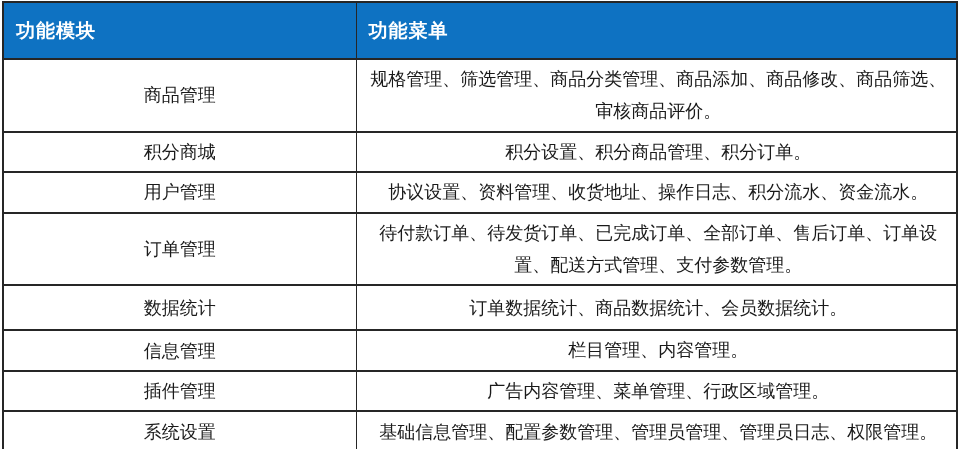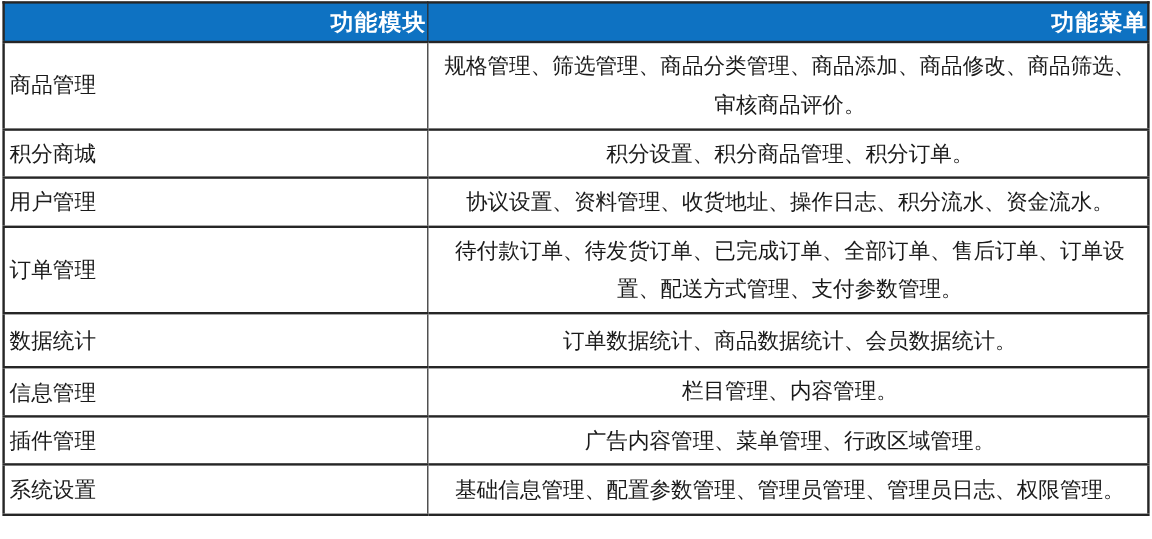--- a/index.html
+++ b/index.html
@@ -22,37 +22,38 @@
     border: 2px solid #262626;
   }
   col.col-module { width: 353px; }
   col.col-menus  { width: 601px; }
 
   table.feature-table th {
     background: #0E72C2;
     color: #ffffff;
     font-size: 19px;
     font-weight: bold;
-    text-align: right;
+    text-align: left;
     height: 31px;
-    padding: 0;
+    padding: 12px;
     border: 1px solid #262626;
     border-bottom-width: 2px;
     letter-spacing: 1px;
   }
   table.feature-table td {
     border: 1px solid #262626;
     border-top-width: 2px;
     border-bottom-width: 2px;
     font-size: 18px;
     color: #1a1a1a;
     vertical-align: middle;
     box-sizing: border-box;
   }
   td.module {
+    text-align: center;
     padding: 0 4px;
   }
   td.menus {
     text-align: center;
     padding: 3px 6px 3px 10px;
     line-height: 1.8;
   }
   
   tbody tr:nth-child(1) td { height: 70px; }
   tbody tr:nth-child(2) td { height: 38px; }

